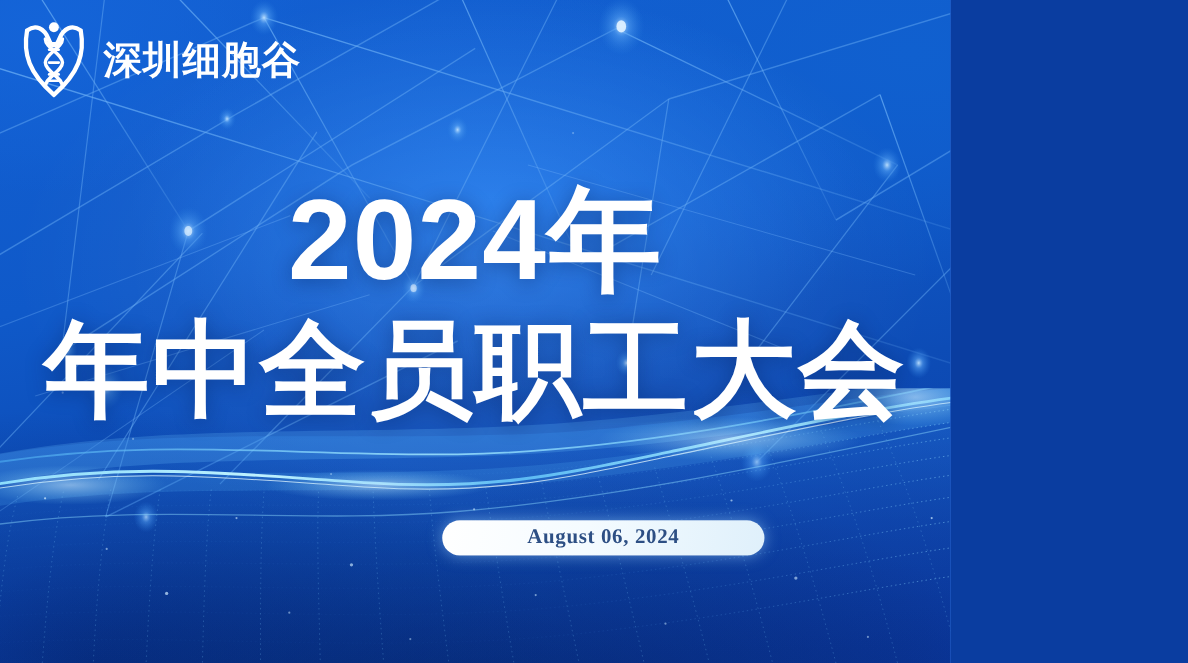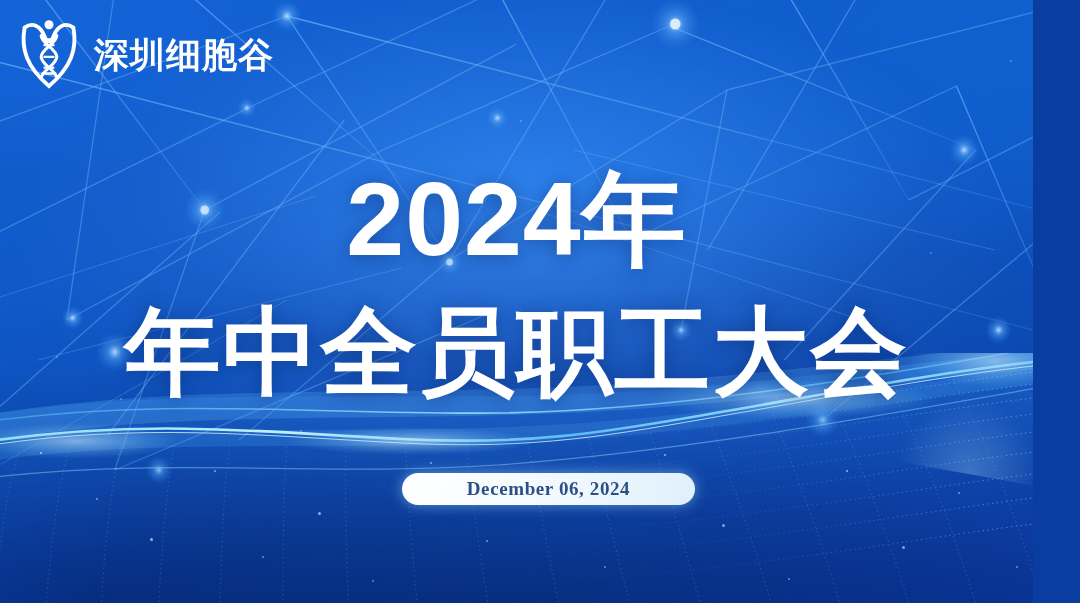--- a/index.html
+++ b/index.html
@@ -7,21 +7,21 @@
     margin: 0;
     padding: 0;
     background: #0a3da0;
   }
   body {
     font-family: "Liberation Sans", sans-serif;
   }
 
   .stage {
     position: relative;
-    width: 1033px;
+    width: 864px;
     height: 603px;
     overflow: hidden;
     background: #3b82f6;
   }
 
   
   .bg-base {
     position: absolute;
     inset: 0;
     background:
@@ -114,21 +114,21 @@
     white-space: nowrap;
     text-shadow: 0 2px 18px rgba(4,28,84,0.40);
   }
   .title-line2 {
     font-size: 96px;
     font-weight: bold;
     color: #ffffff;
     line-height: 1.0;
     letter-spacing: 2px;
     white-space: nowrap;
-    margin-top: 33px;
+    margin-top: 18px;
     text-shadow: 0 2px 18px rgba(4,28,84,0.40);
   }
 
   
   .date-pill {
     position: absolute;
     left: 402px;
     top: 473px;
     width: 293px;
     height: 32px;
@@ -364,16 +364,16 @@
       <div class="logo-cn">深圳细胞谷</div>
     </div>
   </div>
 
   <div class="title-block">
     <div class="title-line1">2024年</div>
     <div class="title-line2">年中全员职工大会</div>
   </div>
 
   <div class="date-pill">
-    <span class="date-text">December 06, 2024</span>
+    <span class="date-text">August 06, 2024</span>
   </div>
 
 </div>
 
 </body></html>

